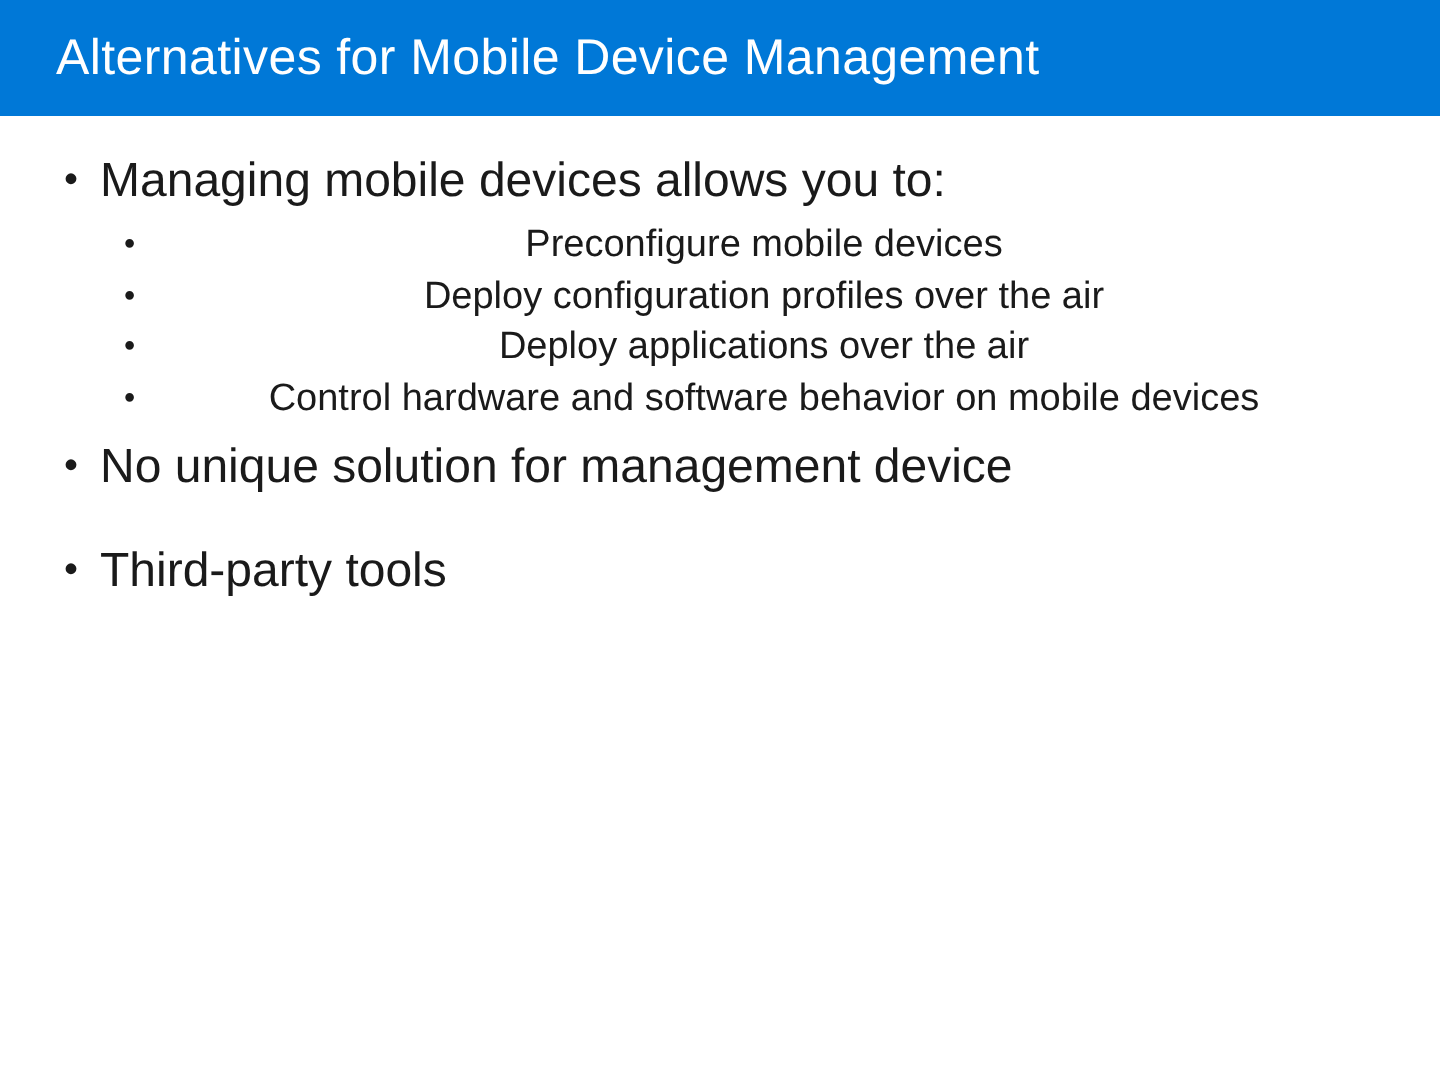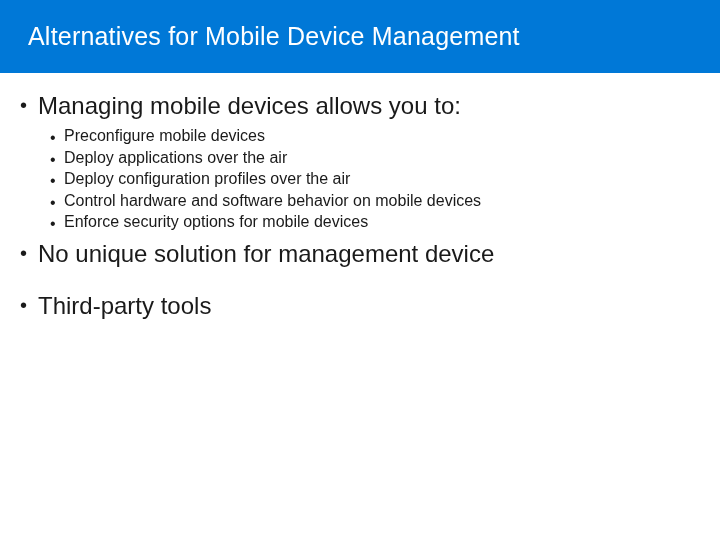--- a/index.html
+++ b/index.html
@@ -13,34 +13,34 @@
     overflow: hidden;
   }
   .slide {
     width: 720px;
     height: 540px;
     position: relative;
   }
   .title-band {
     background: #0078d7;
     color: #ffffff;
-    height: 73px;
+    height: 58px;
     display: flex;
     align-items: center;
     padding: 0 0 0 28px;
     box-sizing: border-box;
   }
   .title-band h1 {
     margin: 0;
     font-weight: 300;
     font-size: 25px;
     letter-spacing: 0.2px;
   }
   .body {
-    padding: 18px 32px 0 20px;
+    padding: 18px 32px 0 32px;
   }
   ul.top {
     list-style: none;
     margin: 0;
     padding: 0;
   }
   ul.top > li {
     position: relative;
     padding-left: 18px;
     font-size: 24px;
@@ -59,24 +59,25 @@
   }
   ul.top > li.tight { margin-bottom: 6px; }
   ul.sub {
     list-style: none;
     margin: 4px 0 0 0;
     padding: 0 0 0 12px;
   }
   ul.sub > li {
     position: relative;
     padding-left: 14px;
-    font-size: 16px;
+    font-size: 19px;
     font-weight: 400;
     line-height: 1.35;
     margin: 0;
+    text-align: center;
   }
   ul.sub > li::before {
     content: "•";
     position: absolute;
     left: 0;
     top: 0;
     font-size: 16px;
     line-height: 1.6;
     color: #1a1a1a;
   }
@@ -90,24 +91,23 @@
     <h1>Alternatives for Mobile Device Management</h1>
   </div>
 
   <div class="body">
     <ul class="top">
 
       <li class="tight">
         <span>Managing mobile devices allows you to:</span>
         <ul class="sub">
           <li><span>Preconfigure mobile devices</span></li>
+          <li><span>Deploy configuration profiles over the air</span></li>
           <li><span>Deploy applications over the air</span></li>
-          <li><span>Deploy configuration profiles over the air</span></li>
           <li><span>Control hardware and software behavior on mobile devices</span></li>
-          <li><span>Enforce security options for mobile devices</span></li>
         </ul>
       </li>
 
       <li>
         <span>No unique solution for management device</span>
       </li>
 
       <li>
         <span>Third-party tools</span>
       </li>

